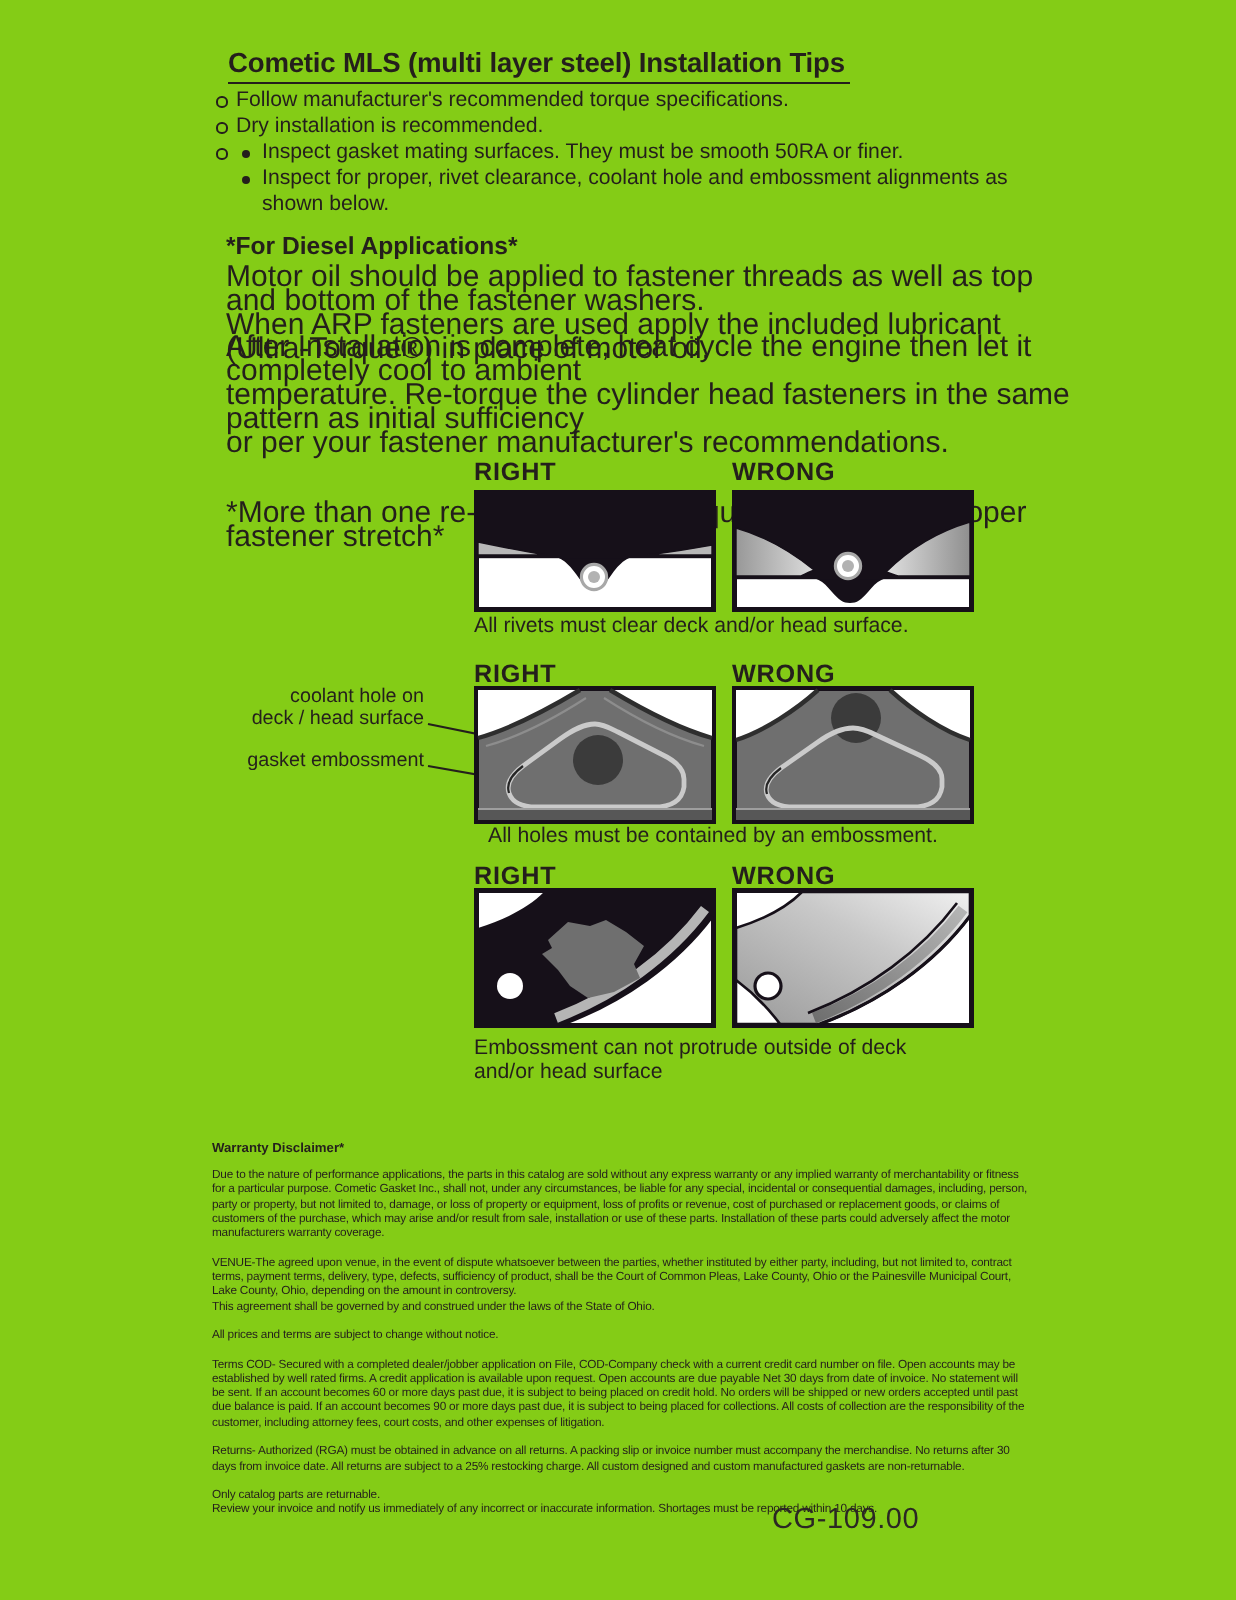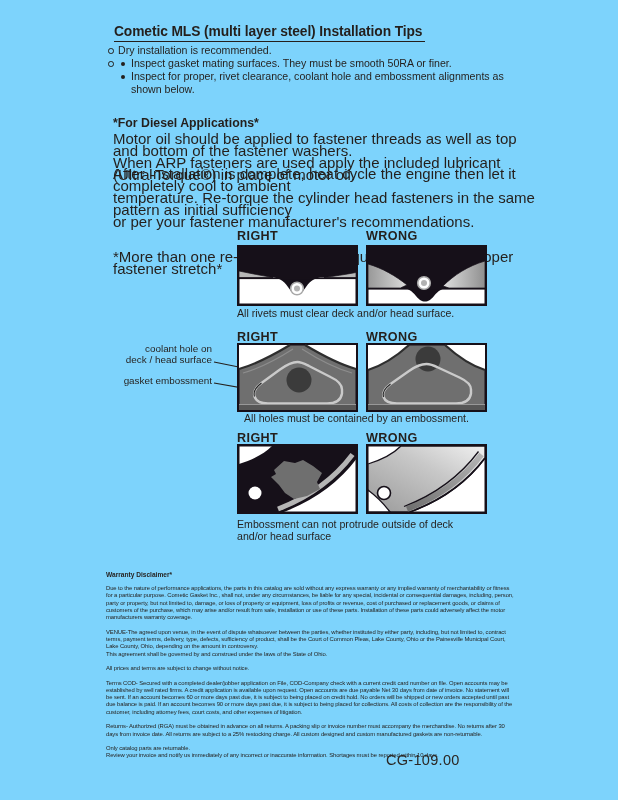--- a/index.html
+++ b/index.html
@@ -1,17 +1,17 @@
 <!DOCTYPE html>
 <html><head>
 <meta charset="utf-8">
 <style>
   html,body { margin:0; padding:0; background:#ffffff; }
   .page {
-    position:relative; width:618px; height:800px; background:#7dd3fc;
+    position:relative; width:618px; height:800px; background:#84cc16;
     font-family:"Liberation Sans", sans-serif; color:#241f1c; overflow:hidden;
   }
   .pre { white-space:pre-line; }
 
   .title {
     position:absolute; left:114px; top:24px;
     font-size:13.8px; font-weight:bold; letter-spacing:-0.1px;
     border-bottom:1.6px solid #241f1c; padding:0 3px 2px 0;
   }
 
@@ -50,20 +50,24 @@
     font-size:14.5px; letter-spacing:0.3px; color:#2b2724; }
 </style>
 </head>
 <body>
 
 <div class="page">
 
   <div class="title">Cometic MLS (multi layer steel) Installation Tips</div>
 
   <ul class="bullets">
+    <li>
+      <span class="b-open"></span>
+      <span>Follow manufacturer's recommended torque specifications.</span>
+    </li>
     <li>
       <span class="b-open"></span>
       <span>Dry installation is recommended.</span>
     </li>
     <li>
       <span class="b-open"></span>
     </li>
     <li class="sub">
       <span class="b-fill"></span>
       <span>Inspect gasket mating surfaces.  They must be smooth 50RA or finer.</span>

